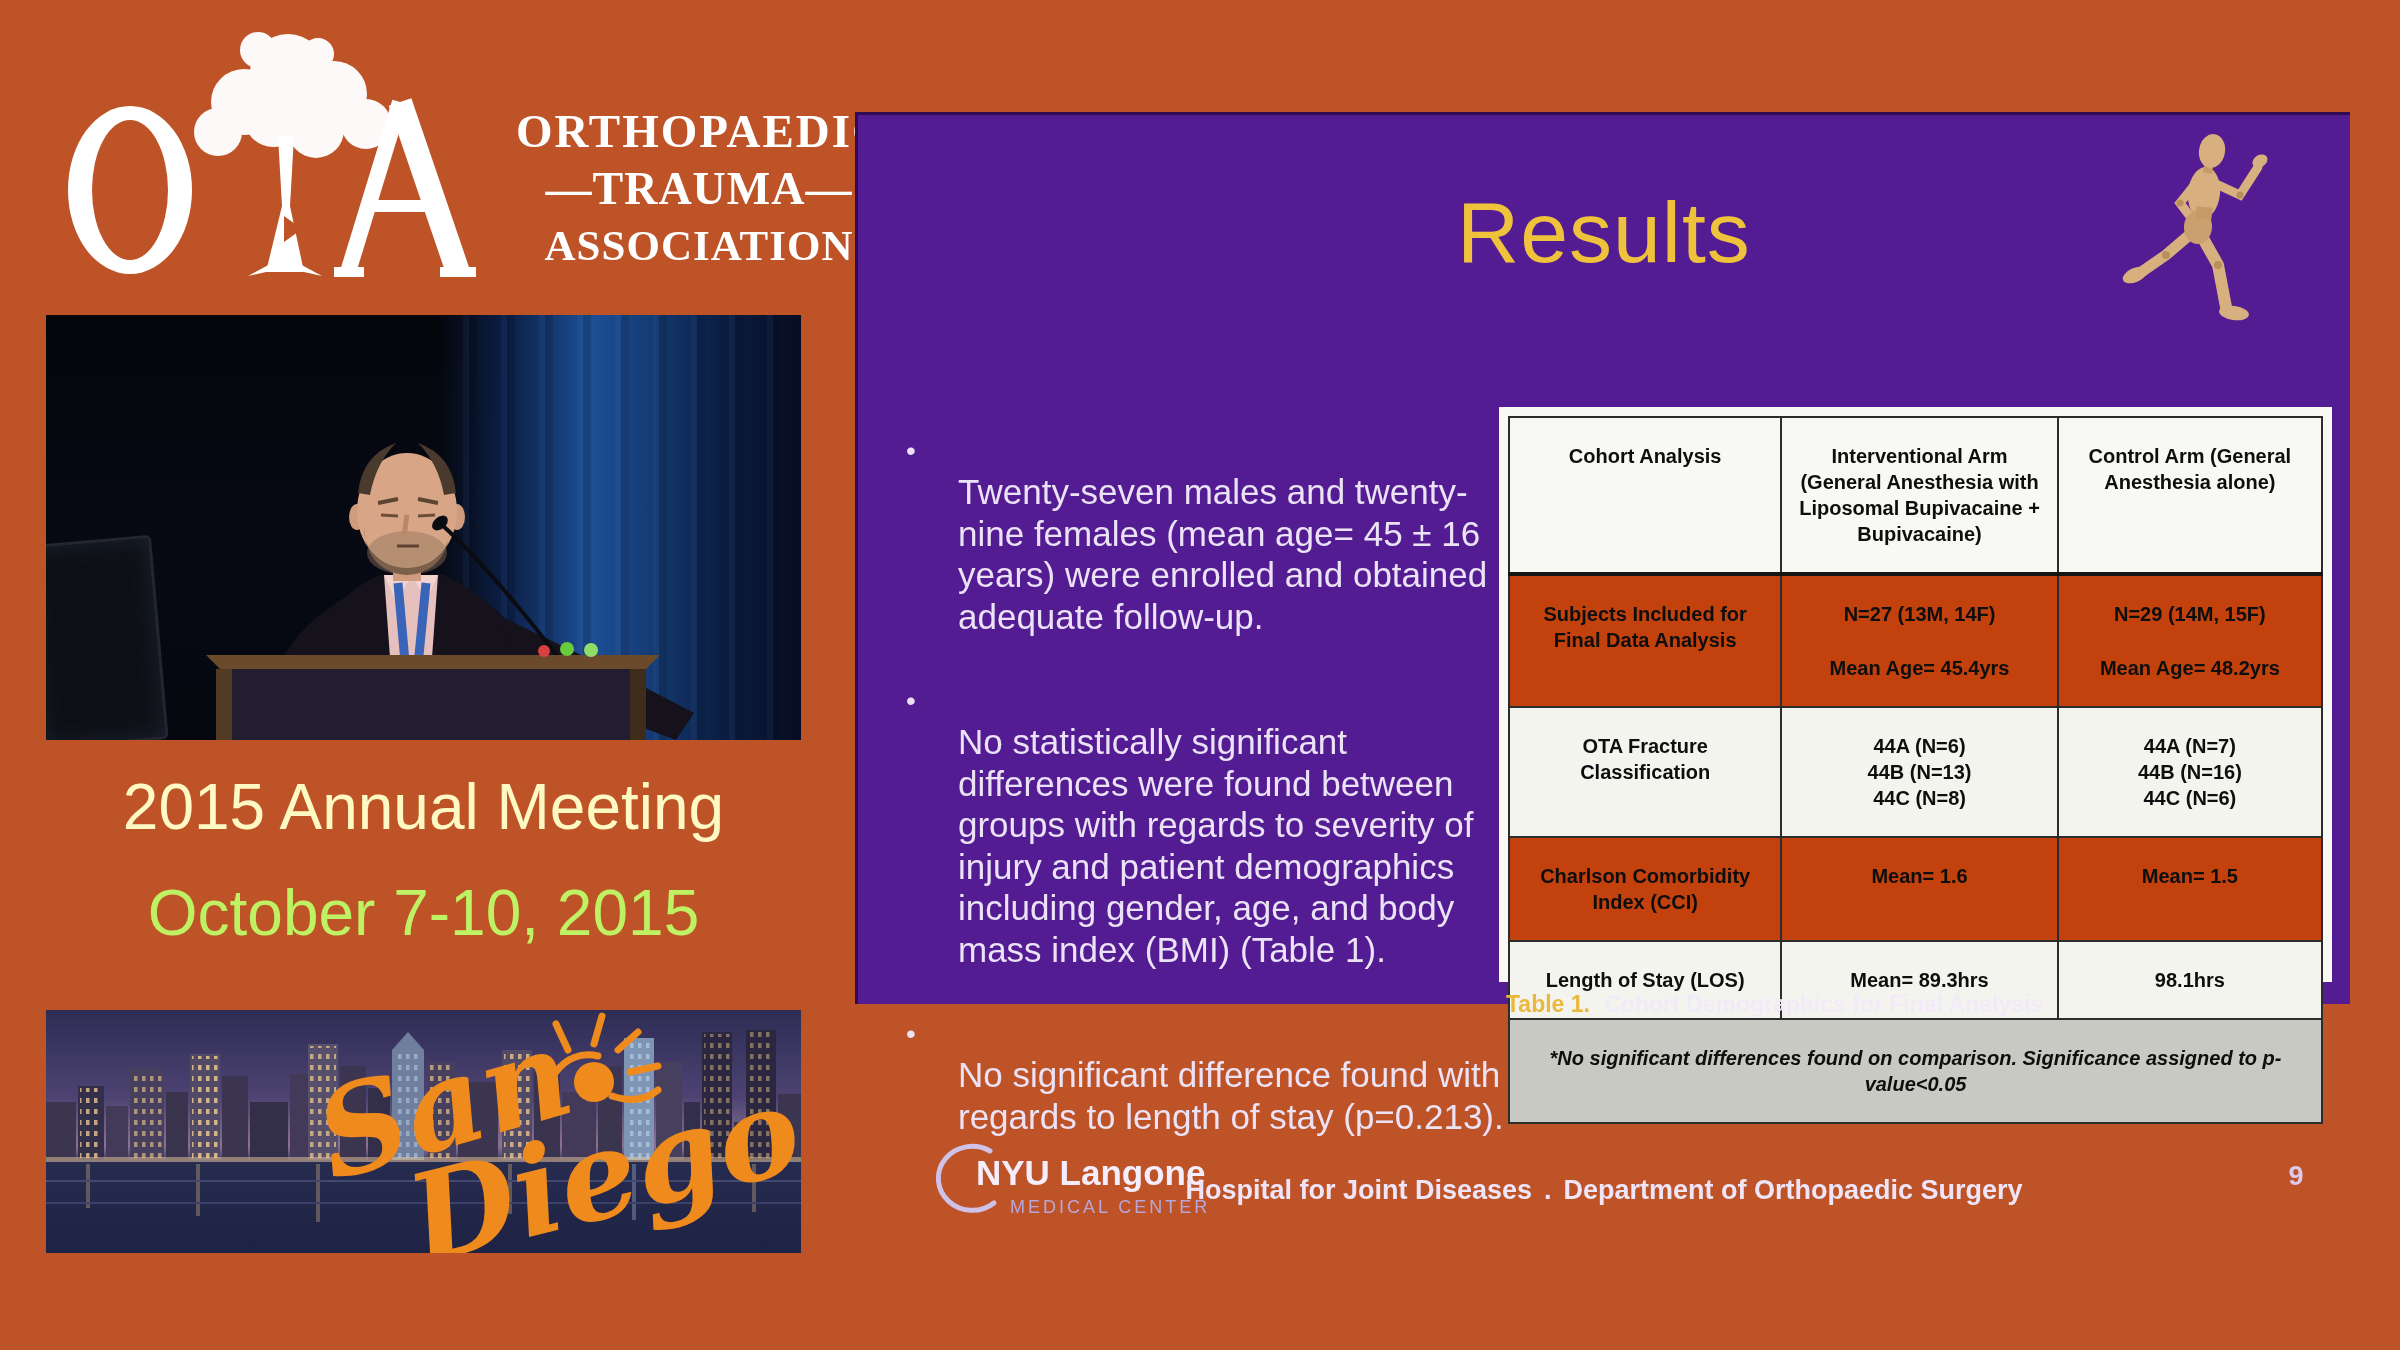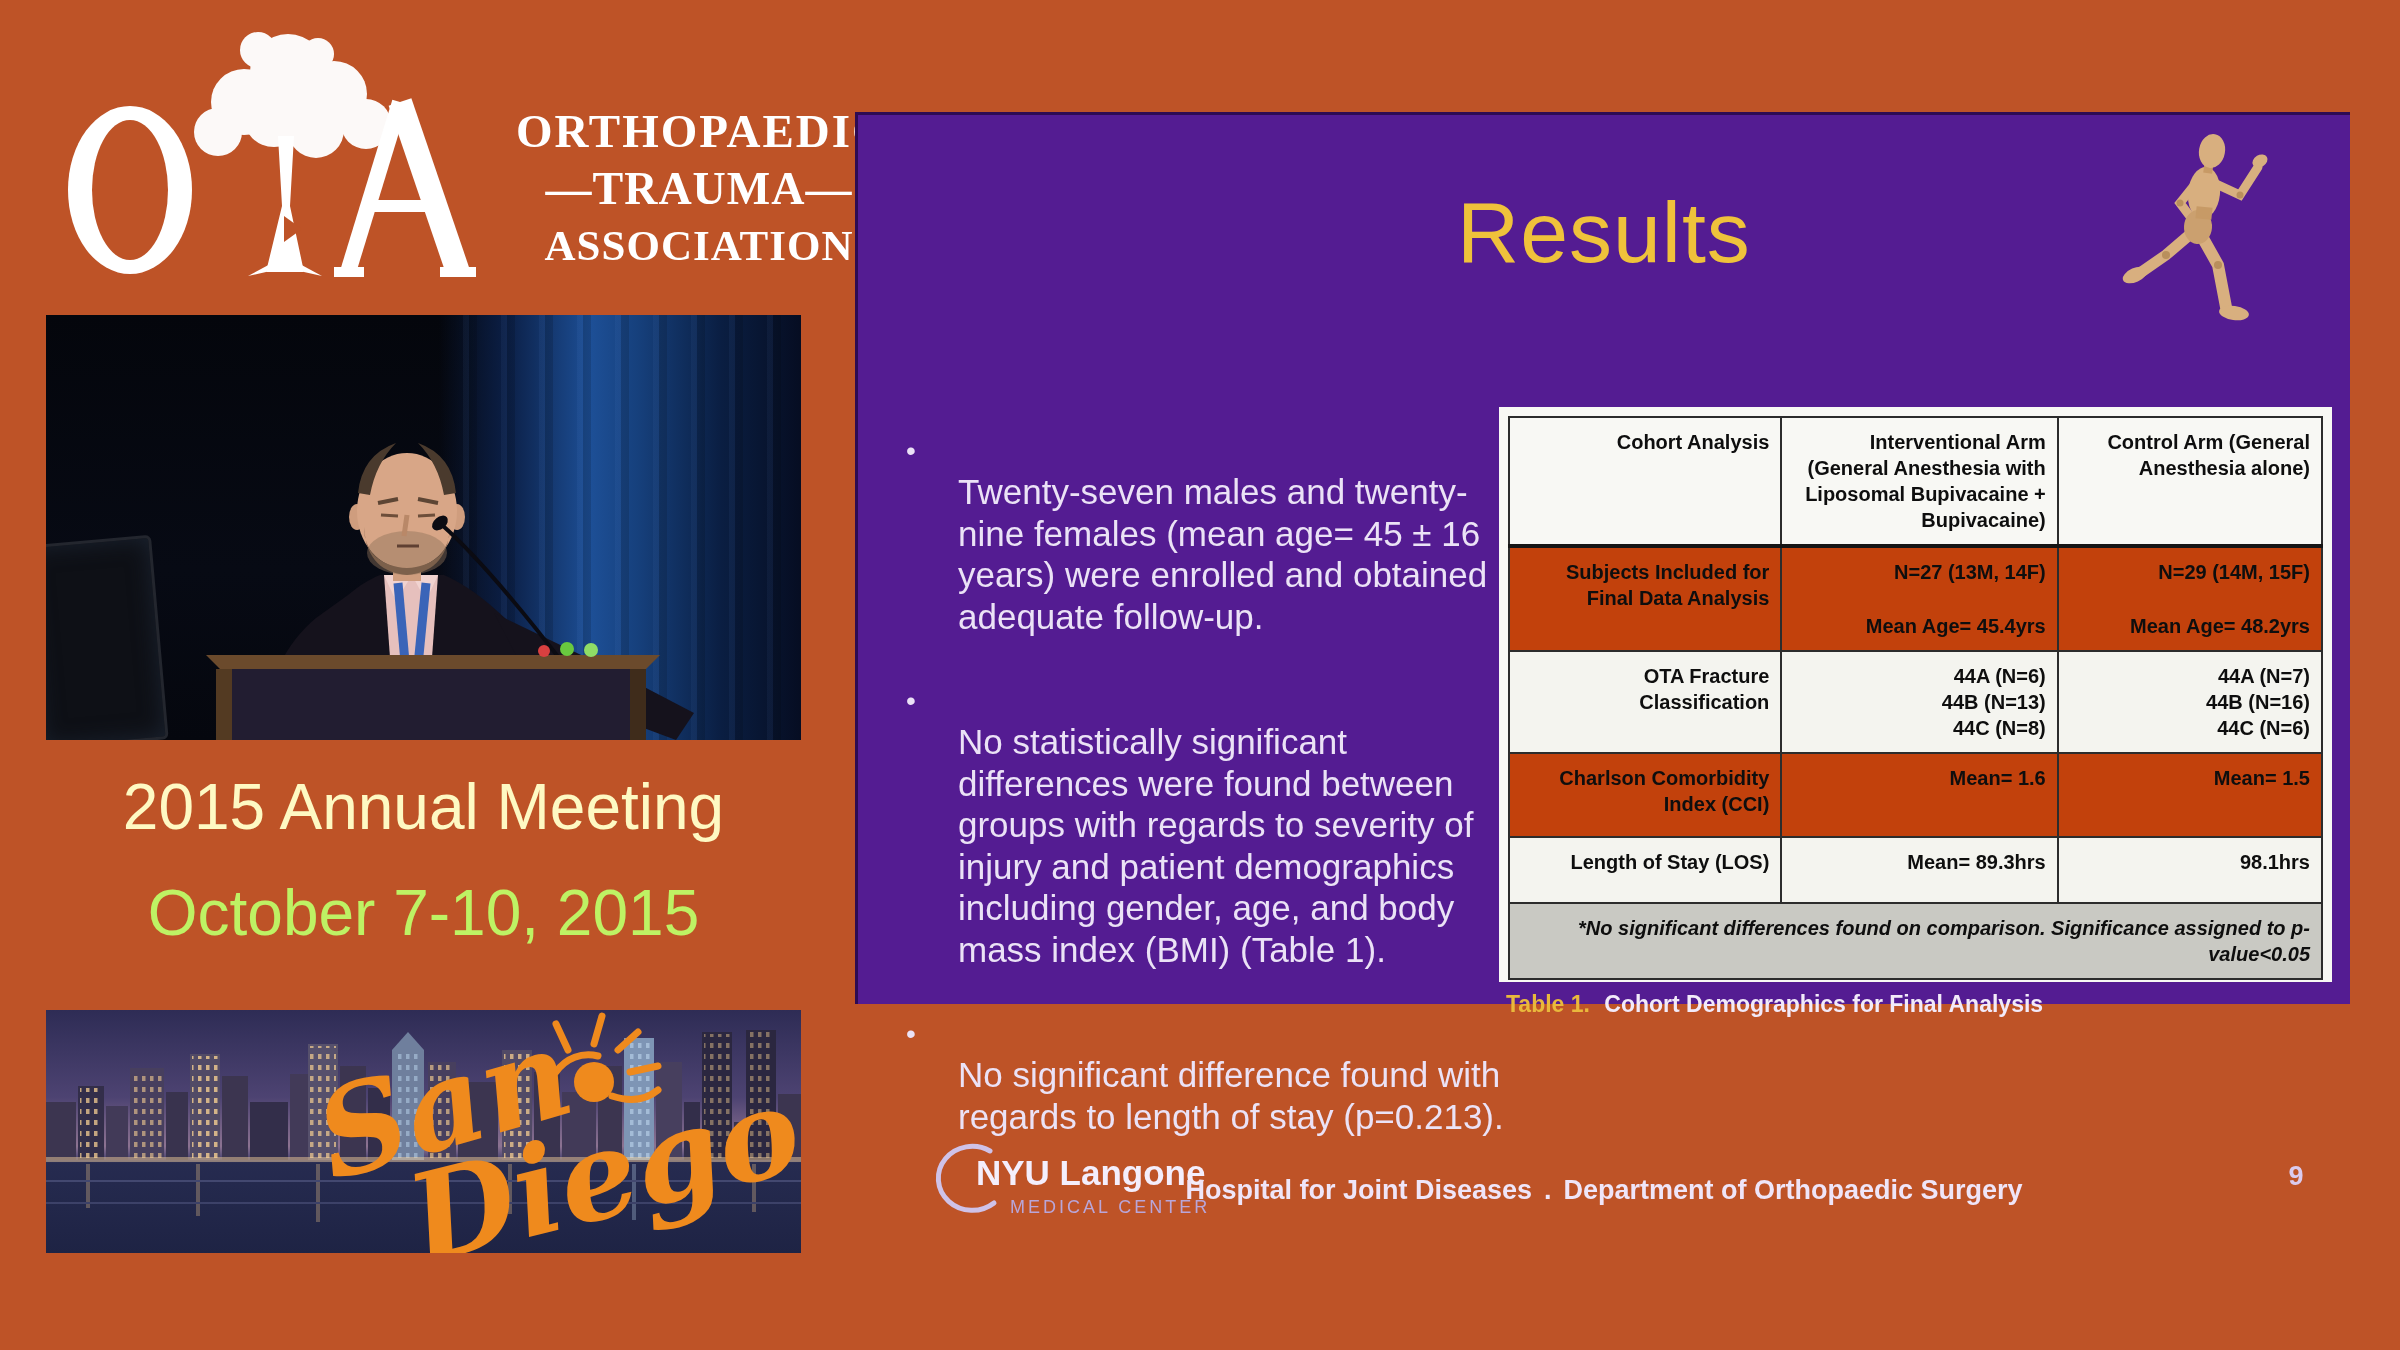--- a/index.html
+++ b/index.html
@@ -46,21 +46,21 @@
 
   .bullets { position:absolute; left:48px; top:300px; width:600px; color:#EBE2F6;
              font-size:35px; line-height:41.5px; }
   .bullet { display:flex; margin-top:12px; margin-bottom:40px; }
   .bullet .dot { width:52px; flex:0 0 52px; font-size:28px; padding-top:3px; }
   .bullet .btxt { flex:1;margin-top:44px; }
 
   .table-card { position:absolute; left:641px; top:292px; width:833px; height:575px;
                 background:#F8F8F4; padding:9px; }
   .ctable { width:100%; height:100%; border-collapse:collapse; table-layout:fixed; }
-  .ctable th, .ctable td { border:2px solid #2c2c2c; padding:11px 11px; text-align:right;
+  .ctable th, .ctable td { border:2px solid #2c2c2c; padding:25px 11px; text-align:center;
                 vertical-align:top; font-size:20px; line-height:26px; font-weight:bold; color:#0e0e0e; }
   .ctable thead th { border-bottom:4px solid #151515; background:#F8F8F4; height:116px; }
   .row-gray td { background:#c2410c; }
   .row-white td { background:#F4F4EF; }
   .cell-line { display:block; }
   .cell-line.gap { margin-top:28px; }
   .foot-row td { background:#C9C9C3; font-style:italic; font-size:20px;margin-left:48px; }
 
   .caption { position:absolute; left:648px; top:876px; font-size:23px; font-weight:bold; }
   .caption .cap-prefix { color:#E9B83C; }

